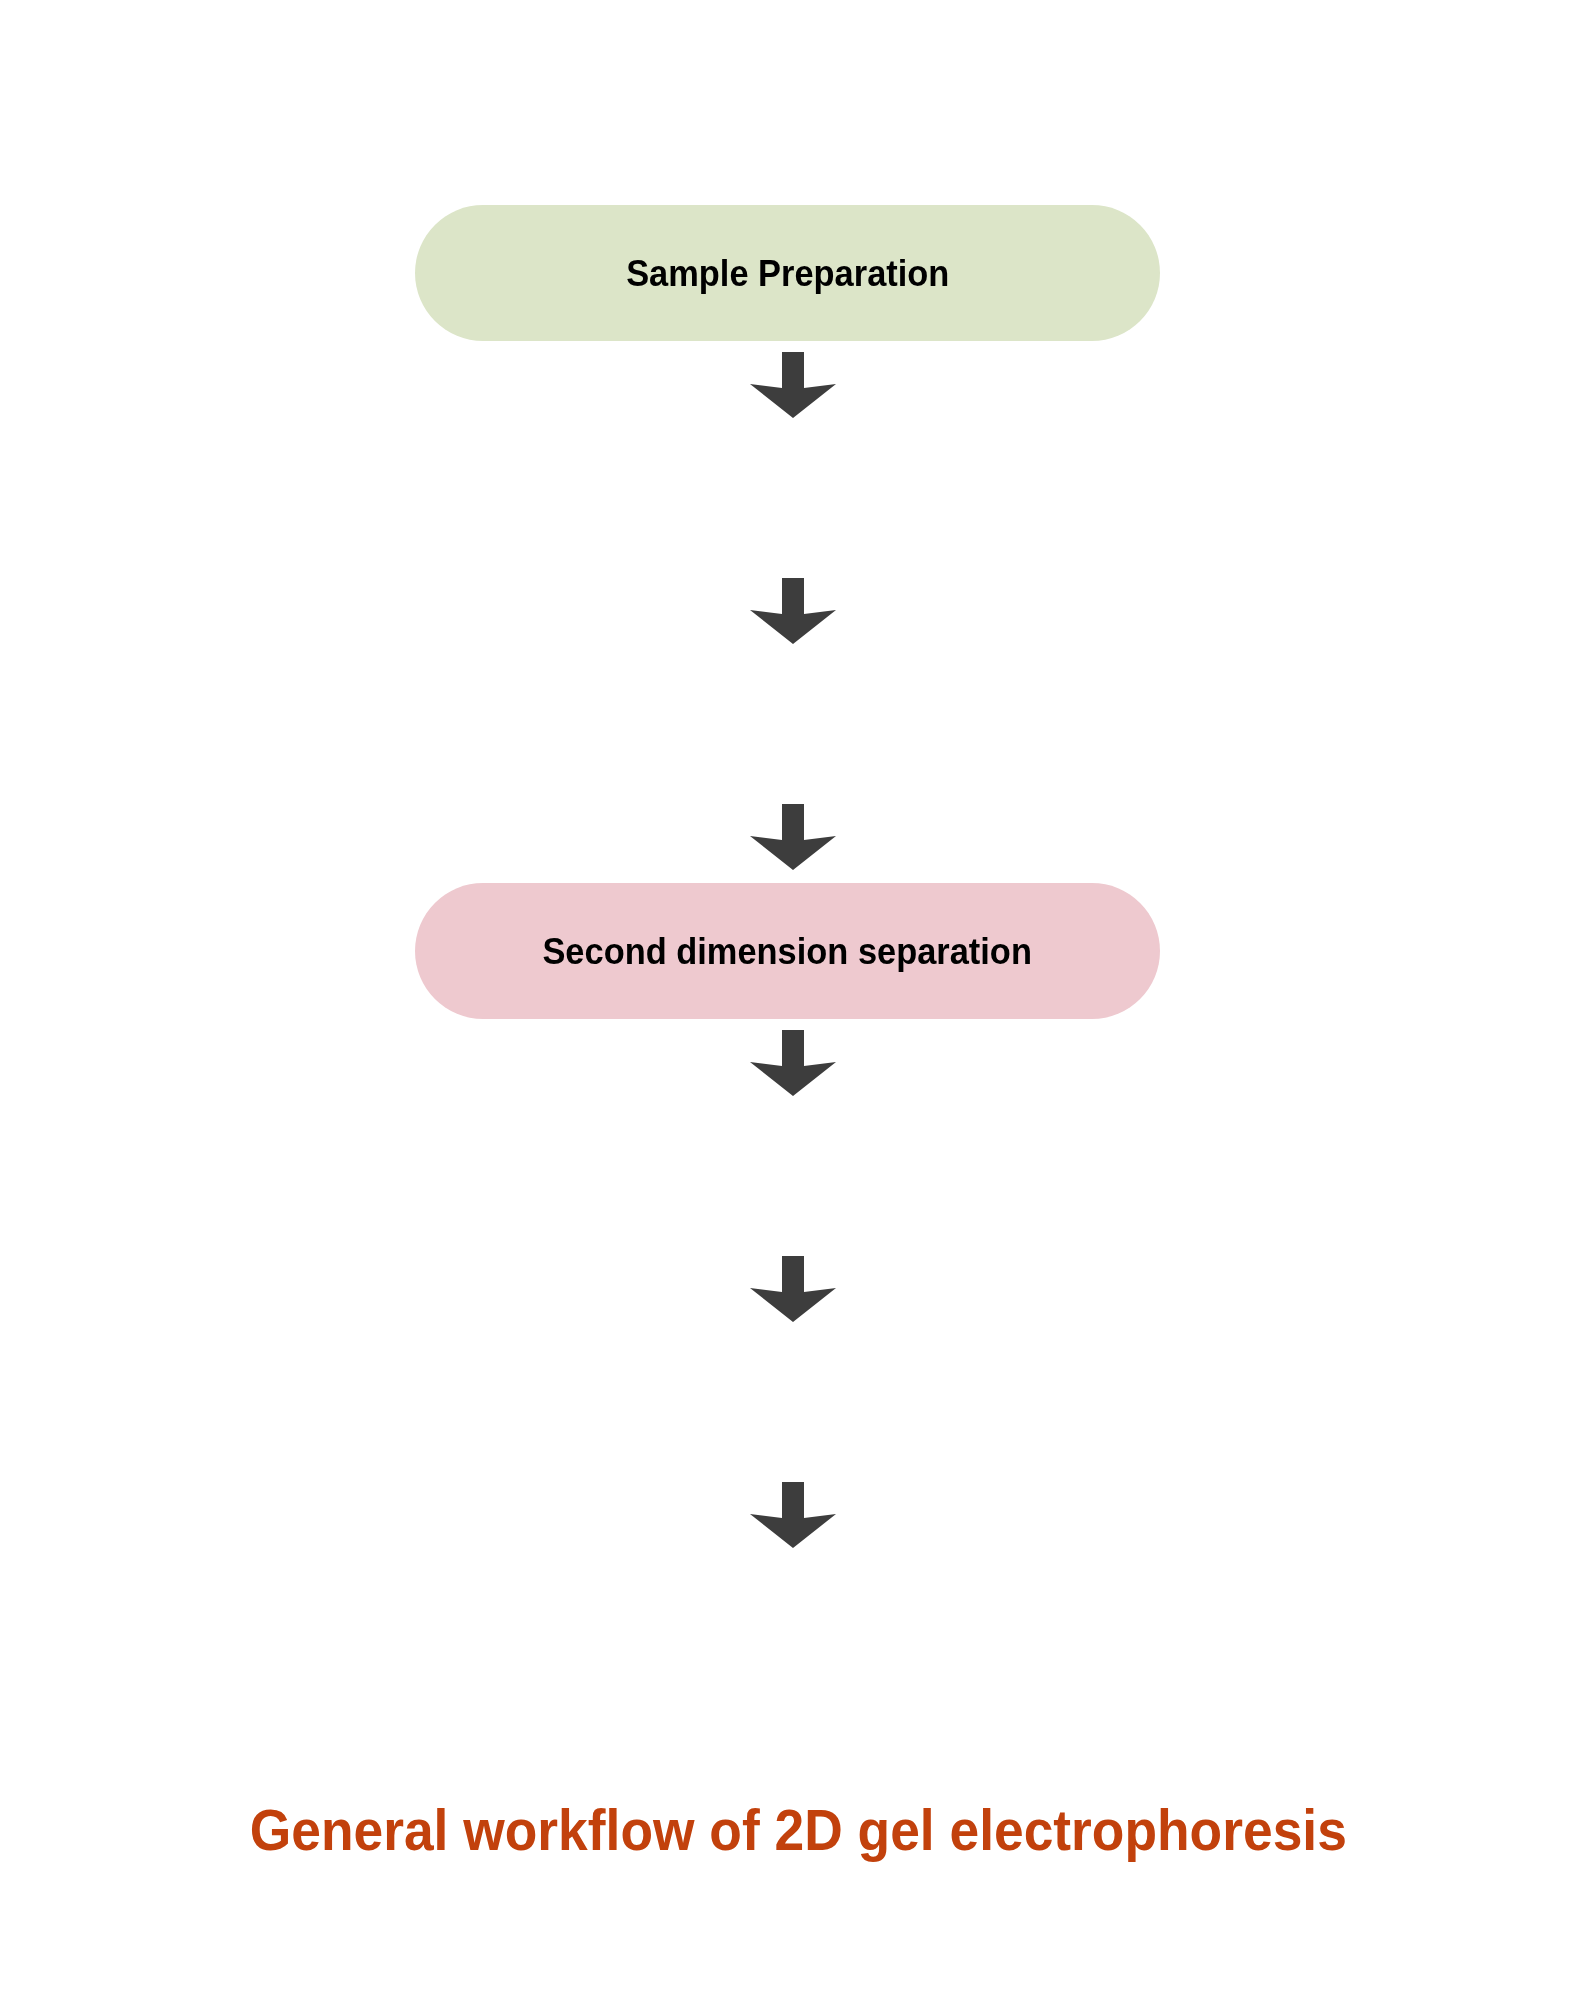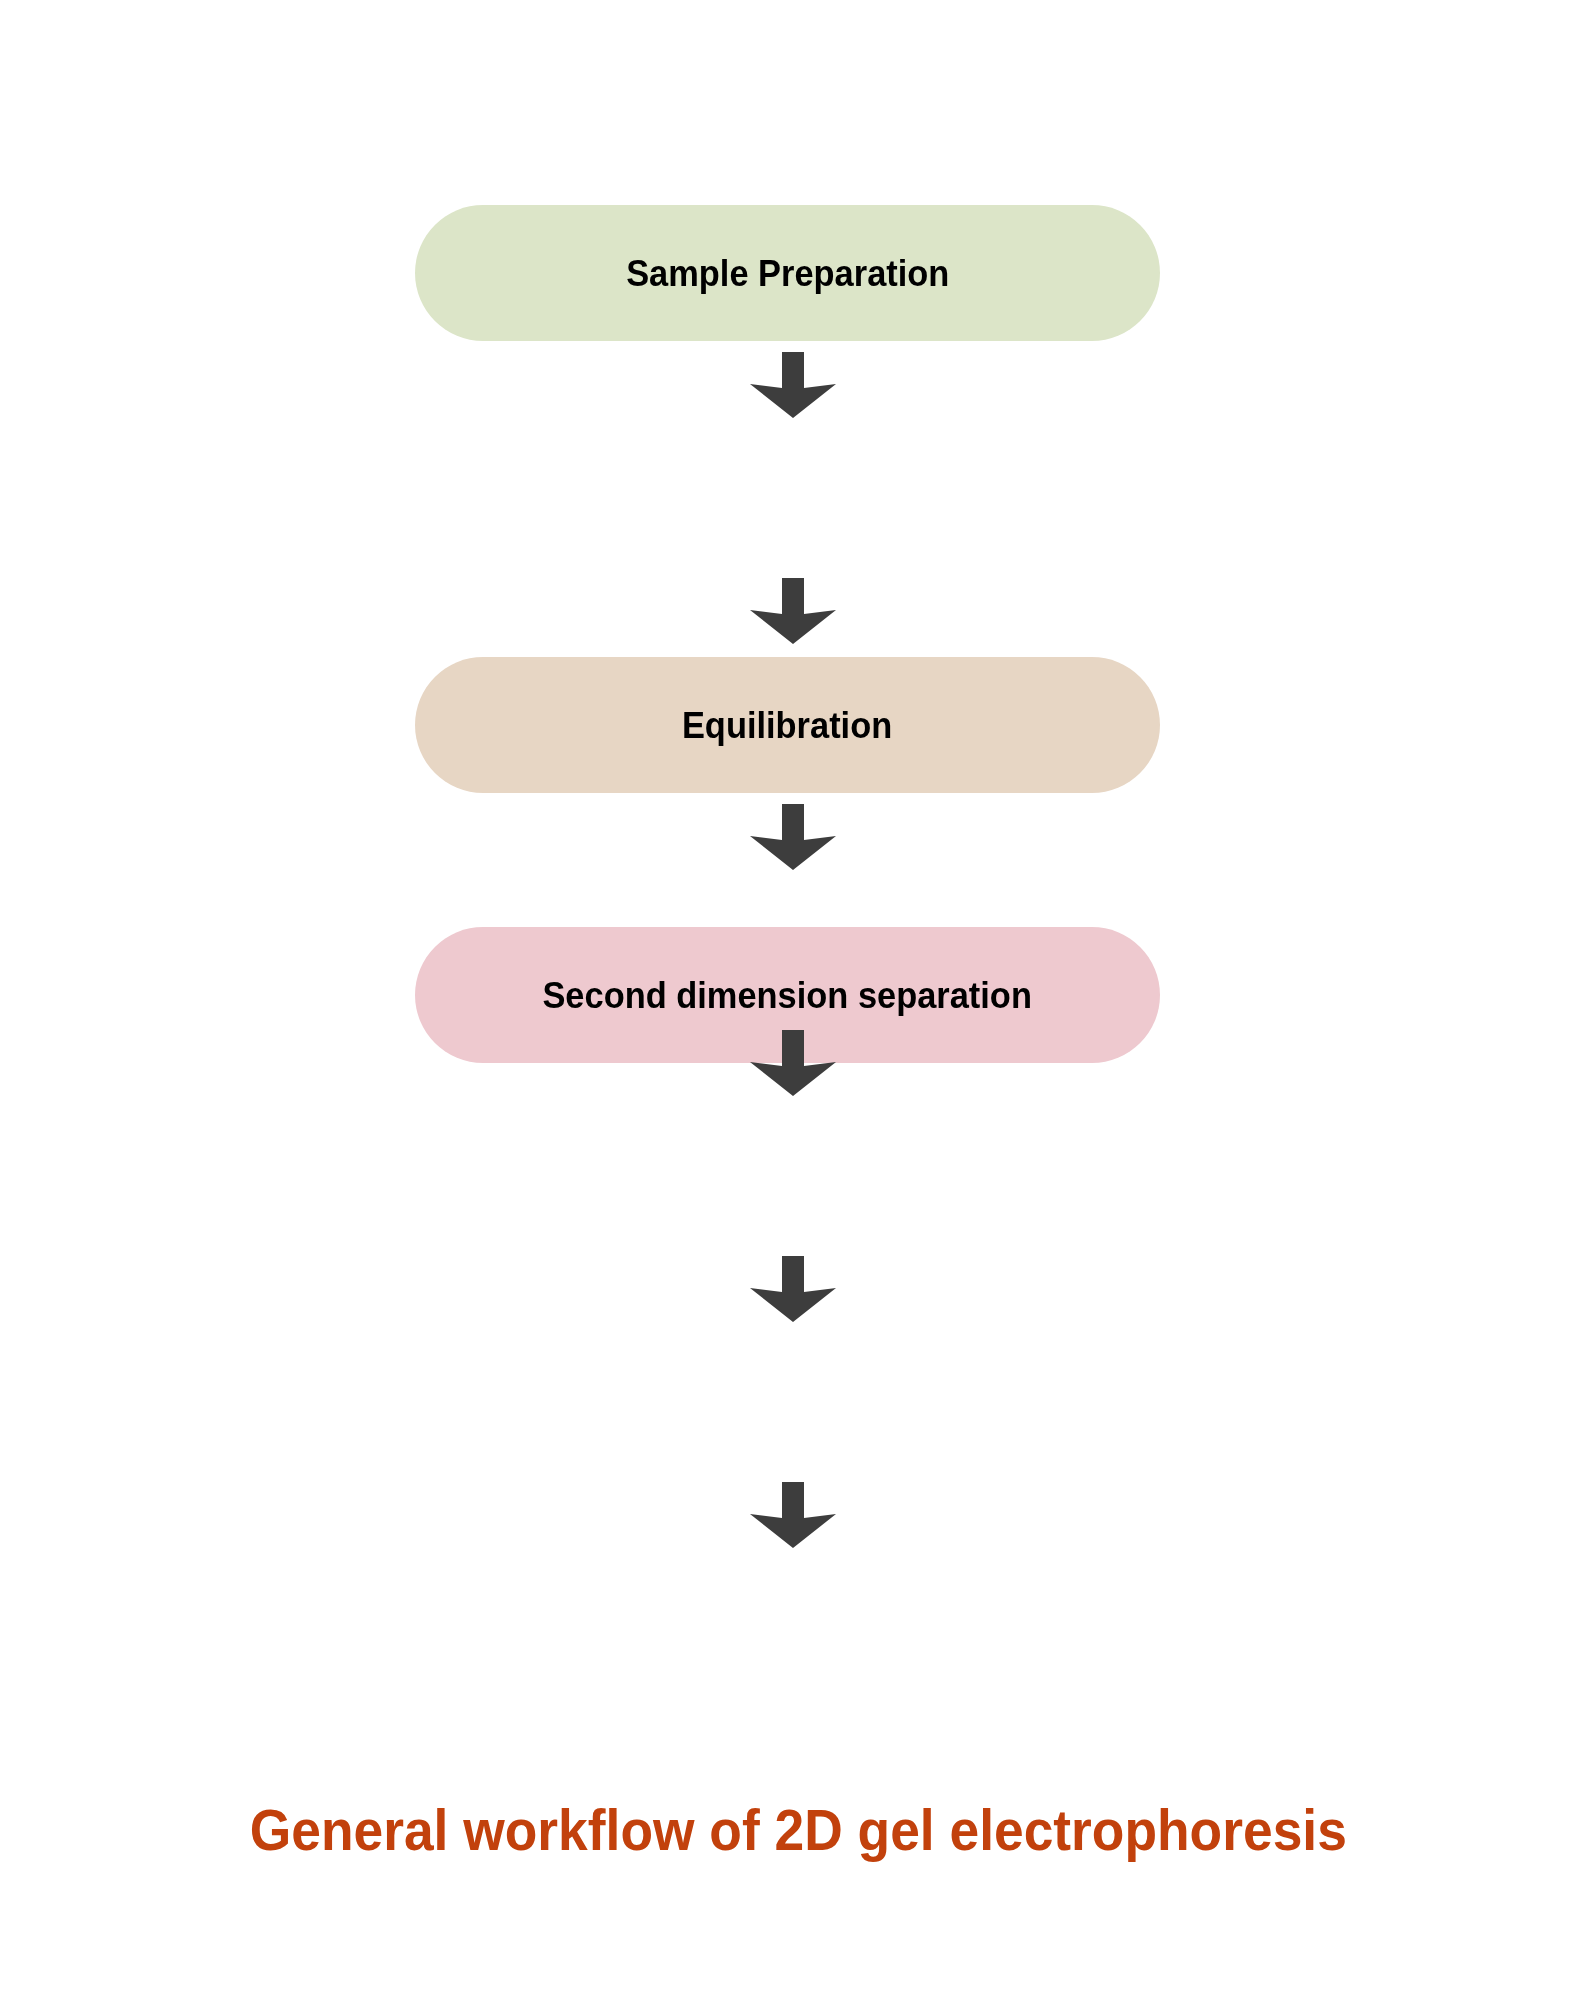--- a/index.html
+++ b/index.html
@@ -102,33 +102,28 @@
       </svg>
     </div>
 
 
     <div class="arrow" style="top:578px;">
       <svg viewBox="0 0 90 68" xmlns="http://www.w3.org/2000/svg" aria-hidden="true">
         <polygon class="arrow-shape" points="34,0 56,0 56,36 88,32 45,66 2,32 34,36" fill="#3d3d3d"></polygon>
       </svg>
     </div>
 
-    <div class="step-row" style="top:657px;">
-      <div class="step-box" style="background-color: rgb(231, 214, 196);">
-        <div class="step-label" style="color: rgb(0, 0, 0);">Equilibration</div>
-      </div>
-    </div>
 
     <div class="arrow" style="top:804px;">
       <svg viewBox="0 0 90 68" xmlns="http://www.w3.org/2000/svg" aria-hidden="true">
         <polygon class="arrow-shape" points="34,0 56,0 56,36 88,32 45,66 2,32 34,36" fill="#3d3d3d"></polygon>
       </svg>
     </div>
 
-    <div class="step-row" style="top:883px;margin-top:44px;">
+    <div class="step-row" style="top:883px;">
       <div class="step-box" style="background-color: rgb(238, 201, 207);">
         <div class="step-label" style="color: rgb(0, 0, 0);">Second dimension separation</div>
       </div>
     </div>
 
     <div class="arrow" style="top:1030px;">
       <svg viewBox="0 0 90 68" xmlns="http://www.w3.org/2000/svg" aria-hidden="true">
         <polygon class="arrow-shape" points="34,0 56,0 56,36 88,32 45,66 2,32 34,36" fill="#3d3d3d"></polygon>
       </svg>
     </div>

